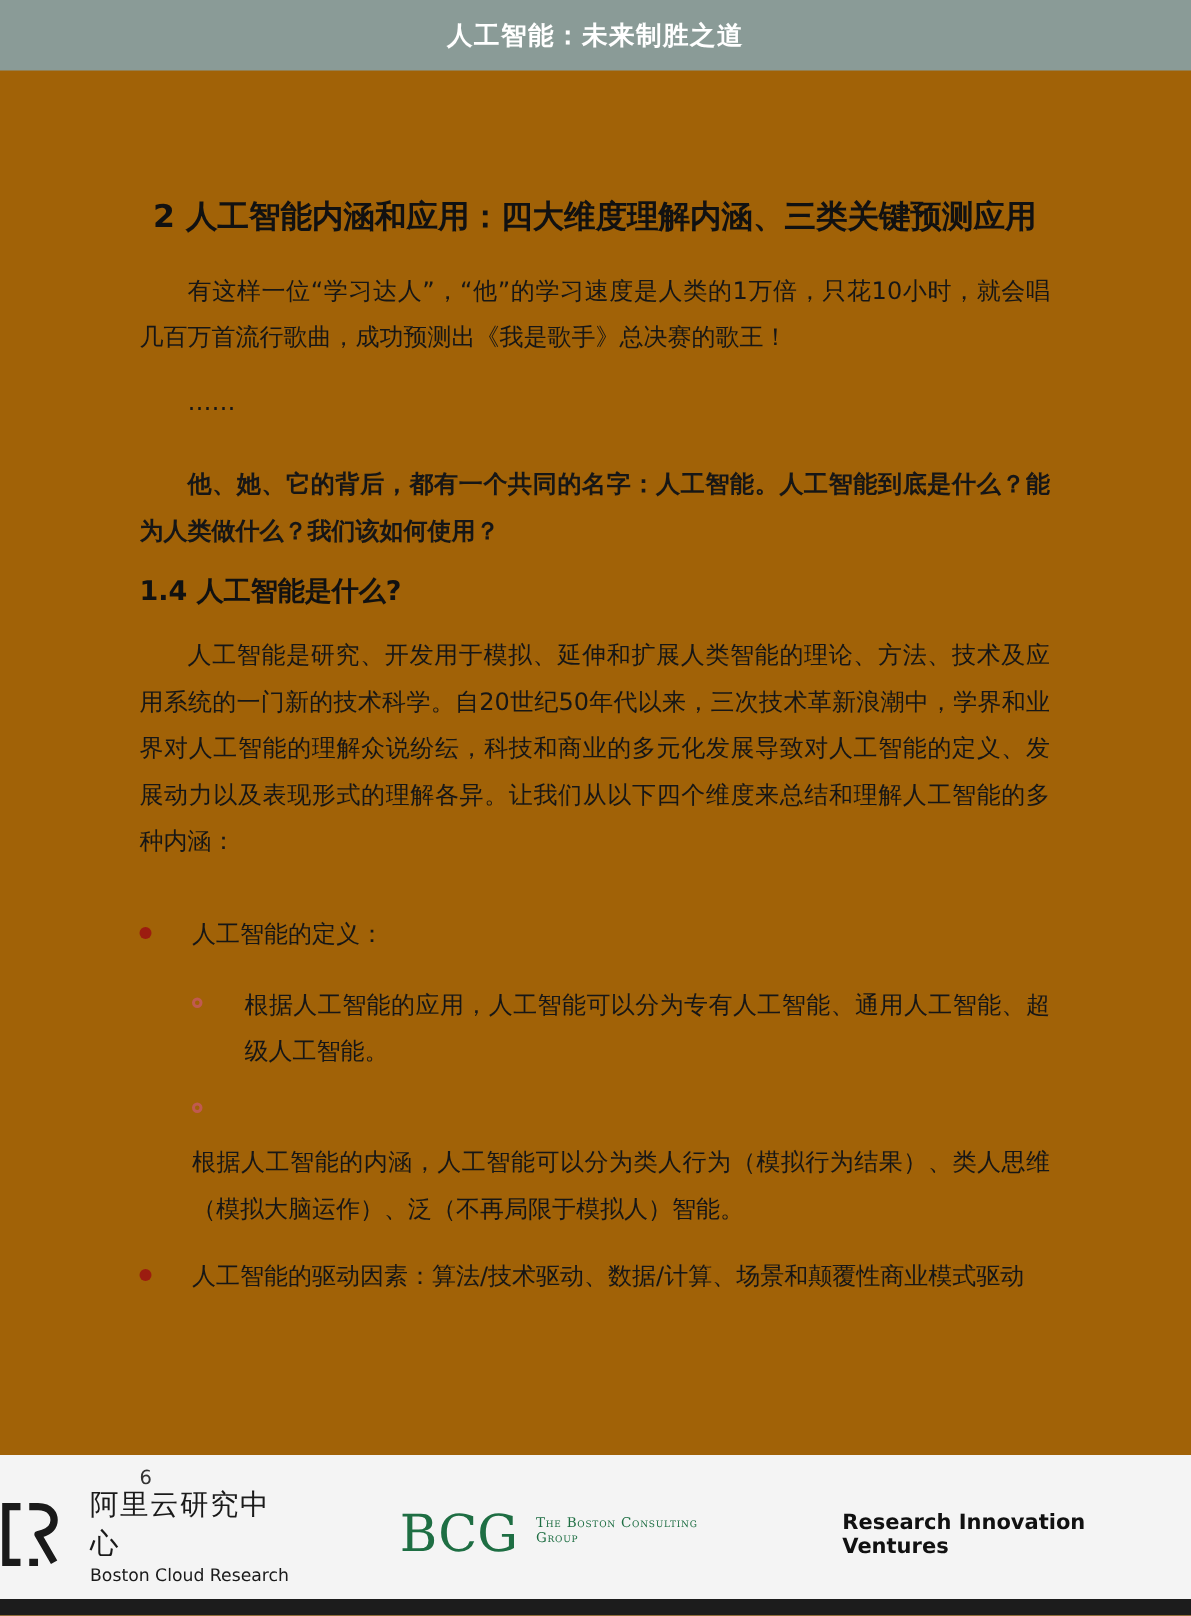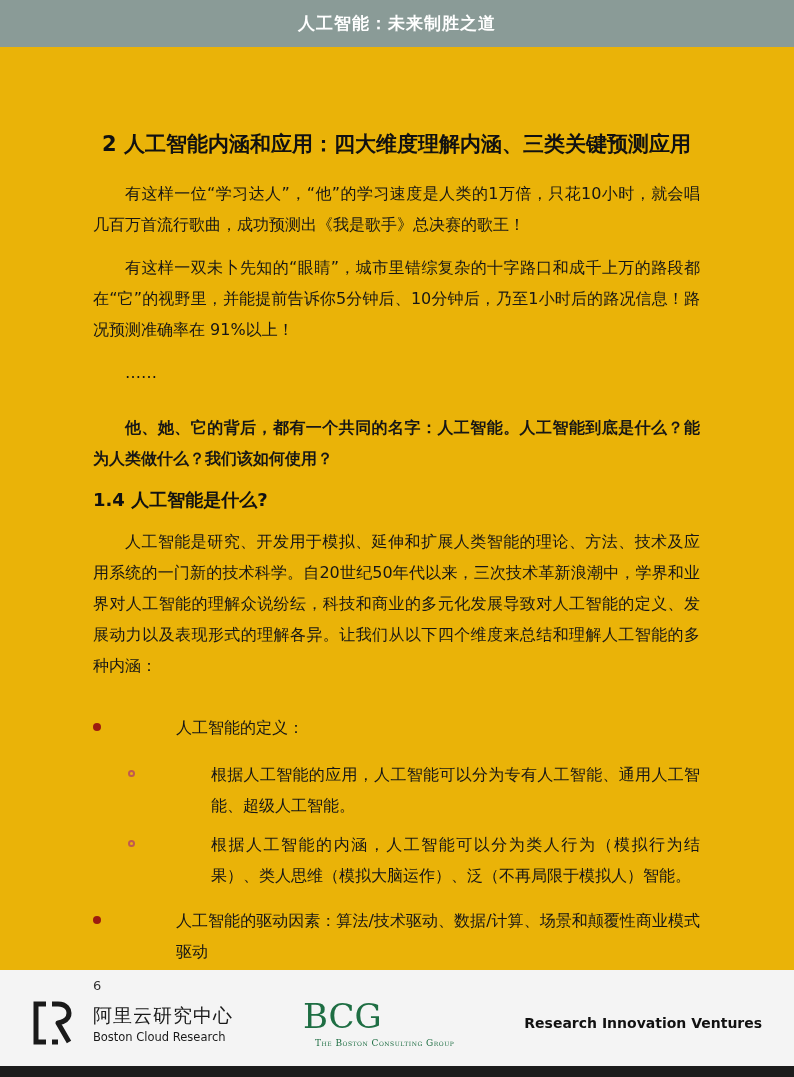--- a/index.html
+++ b/index.html
@@ -6,21 +6,21 @@
   html,body { margin:0; padding:0; }
   body {
     width:794px; height:1077px;
     font-family:"DejaVu Sans","Liberation Sans",sans-serif;
     background:#ffffff;
     color:#181818;
   }
   .page {
     position:relative;
     width:794px; height:1077px;
-    background:#eab308;
+    background:#a16207;
     overflow:hidden;
   }
 
   
   .header {
     height:47px;
     background:#8a9b97;
     display:flex; align-items:center; justify-content:center;
   }
   .header-title {
@@ -60,21 +60,20 @@
     color:#111111;
   }
   .para.subsection-intro { margin-bottom:31px; }
 
   .bullet-list { margin:0; }
   .li {
     display:flex;
     font-size:16px;
     line-height:31px;
     text-align:justify;
-    gap:48px;
   }
   .li .marker-col {
     width:35px;
     flex:0 0 35px;
     display:flex;
     align-items:flex-start;
     padding-top:11px;
   }
   .li.level2 { margin-left:35px; }
   .li .text { flex:1; color:#161616; }
@@ -84,21 +83,21 @@
     background:#9c1c10;
   }
   .circle {
     width:7px; height:7px;
     border-radius:50%;
     border:2px solid #c05a50;
     background:transparent;
   }
   .li.b1 { margin-bottom:16px; }
   .li.s1 { margin-bottom:8px; }
-  .li.s2 { margin-bottom:14px; }
+  .li.s2 { margin-bottom:14px;flex-direction:column; }
 
   
   .footer {
     position:absolute;
     left:0; bottom:11px;
     width:794px; height:96px;
     background:#f4f4f4;
   }
   .page-number {
     position:absolute;
@@ -119,21 +118,21 @@
   .logo-alicloud {
     display:flex; align-items:center; gap:8px;
   }
   .logo-alicloud .texts { display:flex; flex-direction:column;margin-left:13px; }
   .logo-alicloud .cn {
     font-size:19px; color:#1a1a1a; letter-spacing:1px; font-weight:500;
   }
   .logo-alicloud .en {
     font-size:11.5px; color:#1a1a1a; margin-top:1px;
   }
-  .logo-bcg { display:flex; flex-direction:column; align-items:flex-start; }
+  .logo-bcg { display:flex; flex-direction:row; align-items:flex-start; }
   .logo-bcg .abbr {
     font-family:"DejaVu Serif","Liberation Serif",serif;
     font-size:34px; line-height:34px;
     color:#1e6e43;
   }
   .logo-bcg .full {
     font-family:"DejaVu Serif","Liberation Serif",serif;
     font-variant:small-caps;
     font-size:9px;
     letter-spacing:0.5px;
@@ -158,21 +157,20 @@
   <div class="header">
     <span class="header-title">人工智能：未来制胜之道</span>
   </div>
 
   <div class="content">
 
     <h1 class="section-title">2 人工智能内涵和应用：四大维度理解内涵、三类关键预测应用</h1>
 
     <p class="para">有这样一位“学习达人”，“他”的学习速度是人类的1万倍，只花10小时，就会唱几百万首流行歌曲，成功预测出《我是歌手》总决赛的歌王！</p>
 
-    <p class="para">有这样一双未卜先知的“眼睛”，城市里错综复杂的十字路口和成千上万的路段都在“它”的视野里，并能提前告诉你5分钟后、10分钟后，乃至1小时后的路况信息！路况预测准确率在 91%以上！</p>
 
 
     <p class="para ellipsis">……</p>
 
     <p class="para last-intro">他、她、它的背后，都有一个共同的名字：人工智能。人工智能到底是什么？能为人类做什么？我们该如何使用？</p>
 
     <h2 class="subsection-title">1.4 人工智能是什么?</h2>
 
     <p class="para subsection-intro">人工智能是研究、开发用于模拟、延伸和扩展人类智能的理论、方法、技术及应用系统的一门新的技术科学。自20世纪50年代以来，三次技术革新浪潮中，学界和业界对人工智能的理解众说纷纭，科技和商业的多元化发展导致对人工智能的定义、发展动力以及表现形式的理解各异。让我们从以下四个维度来总结和理解人工智能的多种内涵：</p>
 

